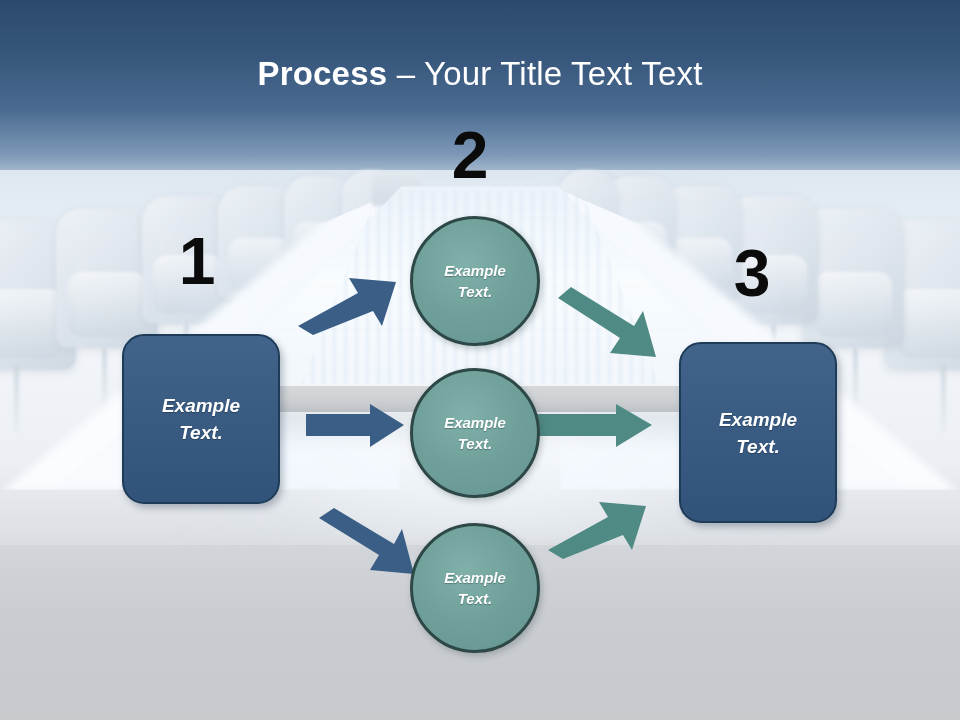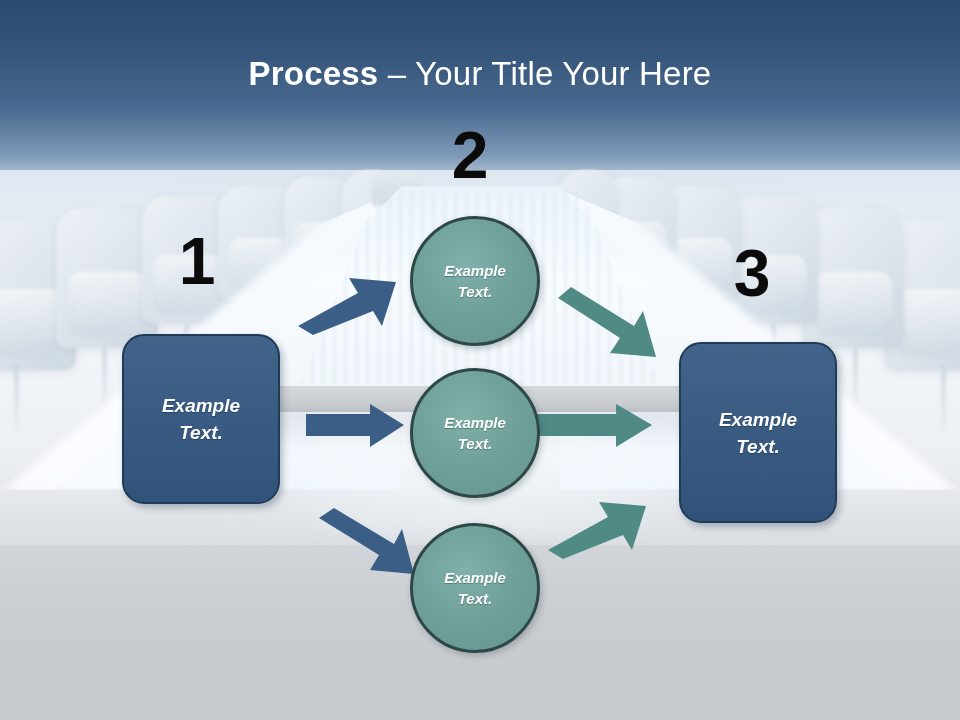--- a/index.html
+++ b/index.html
@@ -275,21 +275,21 @@
 
     <div class="bg-glow"></div>
     <div class="far-chair"></div>
     <div class="table-top"></div>
     <div class="blinds"></div>
     <div class="table-edge"></div>
     <div class="table-shadow"></div>
   </div>
 
   <div class="title">
-    <span class="t-bold">Process</span><span class="t-light"> – Your Title Your Here</span>
+    <span class="t-bold">Process</span><span class="t-light"> – Your Title Text Text</span>
   </div>
 
   <svg class="arrow-svg" style="left:296px; top:276px;" width="116" height="60" viewBox="0 0 116 60">
     <polygon points="2,50 62,17 53,2 100,6 86,50 77,35 17,59" fill="#3a5e85"></polygon>
   </svg>
 
   <svg class="arrow-svg" style="left:306px; top:404px;" width="100" height="46" viewBox="0 0 100 46">
     <polygon points="0,10 64,10 64,0 98,21 64,43 64,32 0,32" fill="#3a5e85"></polygon>
   </svg>
 

